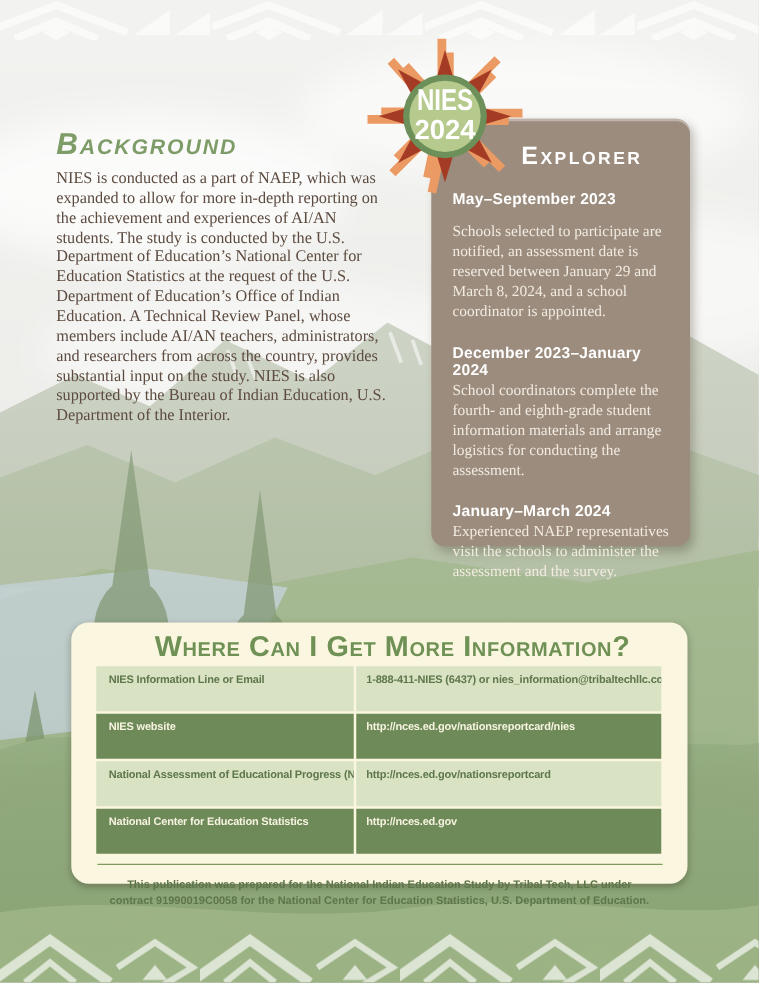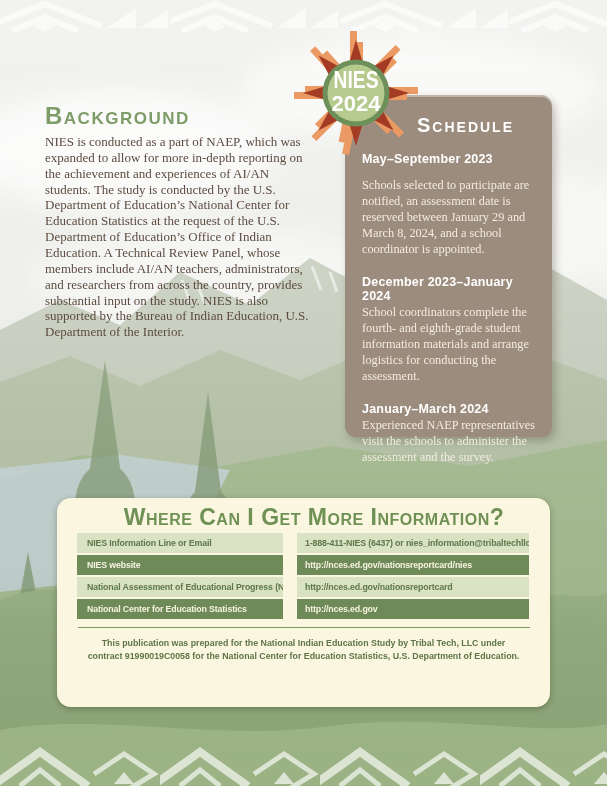--- a/index.html
+++ b/index.html
@@ -5,42 +5,42 @@
   html,body{margin:0;padding:0;}
   body{width:607px;height:786px;overflow:hidden;background:#e9eae6;}
   .page{position:relative;width:607px;height:786px;overflow:hidden;font-family:"Liberation Sans",sans-serif;}
   .bg-photo{position:absolute;inset:0;z-index:0;}
   .pattern-band{position:absolute;left:0;width:607px;z-index:2;pointer-events:none;}
   .pattern-top{top:0;height:32px;}
   .pattern-bottom{bottom:0;height:46px;}
 
   
   .background-section{position:absolute;left:45px;top:104px;width:272px;z-index:3;}
-  .section-heading{font-variant:small-caps;font-weight:bold;color:#7d9c67;font-size:24px;letter-spacing:1.5px;margin:0;line-height:1;}
+  .section-heading{font-variant:small-caps;font-weight:bold;color:#7d9c67;font-size:24px;letter-spacing:1.5px;margin:0;line-height:1;font-style:italic;}
   .background-text{font-family:"Liberation Serif",serif;font-size:13px;line-height:1.22;color:#5d4b40;margin:6px 0 4px 0;}
 
   
   .badge{position:absolute;left:281px;top:18px;width:150px;height:150px;z-index:5;}
 
   
   .schedule-box{position:absolute;left:345px;top:95px;width:207px;height:342px;z-index:4;
     background:#9c8c7d;border-radius:11px;box-sizing:border-box;padding:20px 15px 0 17px;
     box-shadow:inset 0 2px 0 rgba(255,255,255,.35), 3px 4px 8px rgba(70,55,40,.30);}
   .schedule-title{font-variant:small-caps;font-weight:bold;color:#fff;font-size:20px;letter-spacing:2px;margin:0 0 0 0;text-align:center;padding-left:32px;line-height:1;}
   .schedule-period{font-size:12.5px;font-weight:bold;color:#ffffff;margin:17px 0 0 0;letter-spacing:.2px;}
   .schedule-text{font-family:"Liberation Serif",serif;font-size:12.3px;line-height:1.3;color:#f2ebe1;margin:2px 0 0 0;}
   .schedule-item:first-of-type .schedule-text{margin-top:12px;}
 
   
   .info-box{position:absolute;left:57px;top:498px;width:493px;height:209px;z-index:4;
     background:#fbf6df;border-radius:14px;box-sizing:border-box;padding-top:7px;
     box-shadow:0 2px 6px rgba(45,45,25,.35);}
   .info-title{font-variant:small-caps;font-weight:bold;color:#6f9155;font-size:23px;letter-spacing:.5px;text-align:center;margin:0;line-height:1.05;padding-left:21px;}
   .info-table{margin:4px 21px 0 20px;}
-  .info-row{display:flex;gap:14px;margin-bottom:2px;height:20px;line-height:20px;font-size:8.8px;letter-spacing:-.15px;white-space:nowrap;}
+  .info-row{display:flex;gap:2px;margin-bottom:2px;height:36px;line-height:20px;font-size:8.8px;letter-spacing:-.15px;white-space:nowrap;}
   .info-row .cell-label{flex:0 0 206px;padding-left:10px;box-sizing:border-box;overflow:hidden;}
   .info-row .cell-value{flex:1;padding-left:8px;box-sizing:border-box;overflow:hidden;}
   .info-row:nth-child(odd) .cell{background:#d9e2c3;color:#5e774b;font-weight:bold;}
   .info-row:nth-child(even) .cell{background:#6e8a58;color:#f6f3e0;font-weight:bold;}
   .info-note{width:408px;margin:9px auto 0 auto;text-align:center;font-size:8.8px;font-weight:bold;color:#5e7549;line-height:1.45;}
   .info-divider{width:452px;margin:8px auto 7px auto;border:none;border-top:1px solid #7f9a5e;}
   .note-2{width:438px;}
 </style>
 </head>
 <body>
@@ -158,21 +158,21 @@
         <use href="#spike" transform="rotate(315 75 75)"></use>
       </g>
       <circle cx="75" cy="75" r="33.5" fill="#6d8f5a"></circle>
       <circle cx="75" cy="75" r="28.5" fill="#b6ca8e"></circle>
     </g>
     <text x="75" y="70" text-anchor="middle" font-family="Liberation Sans, sans-serif" font-weight="bold" font-size="24" fill="#ffffff" textLength="45" lengthAdjust="spacingAndGlyphs">NIES</text>
     <text x="75" y="93" text-anchor="middle" font-family="Liberation Sans, sans-serif" font-weight="bold" font-size="22" fill="#ffffff" textLength="49" lengthAdjust="spacingAndGlyphs">2024</text>
   </svg>
 
   <div class="schedule-box">
-    <h2 class="schedule-title">Schedule</h2>
+    <h2 class="schedule-title">Explorer</h2>
 
     <div class="schedule-item">
       <div class="schedule-period">May–September 2023</div>
       <p class="schedule-text">Schools selected to participate are notified, an assessment date is reserved between January 29 and March 8, 2024, and a school coordinator is appointed.</p>
     </div>
     <div class="schedule-item">
       <div class="schedule-period">December 2023–January 2024</div>
       <p class="schedule-text">School coordinators complete the fourth- and eighth-grade student information materials and arrange logistics for conducting the assessment.</p>
     </div>
     <div class="schedule-item">

